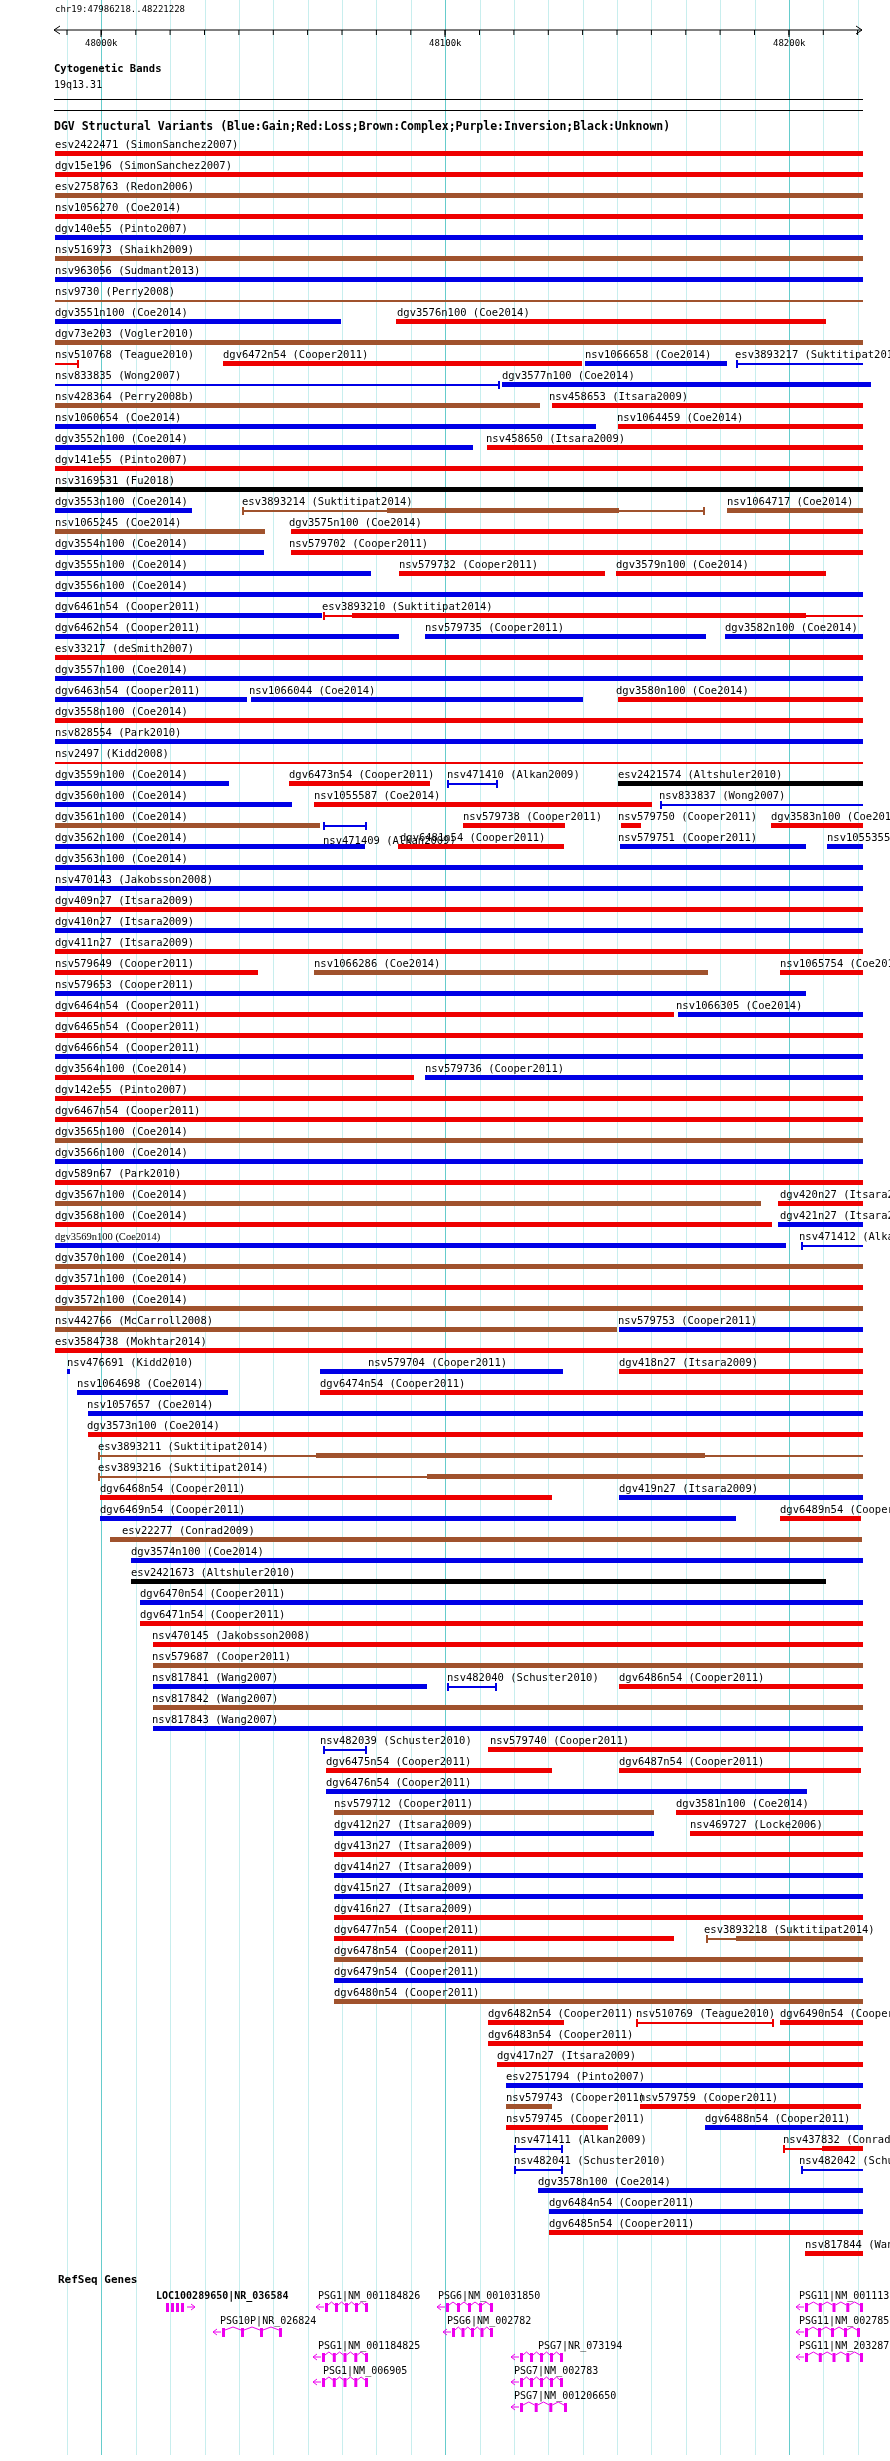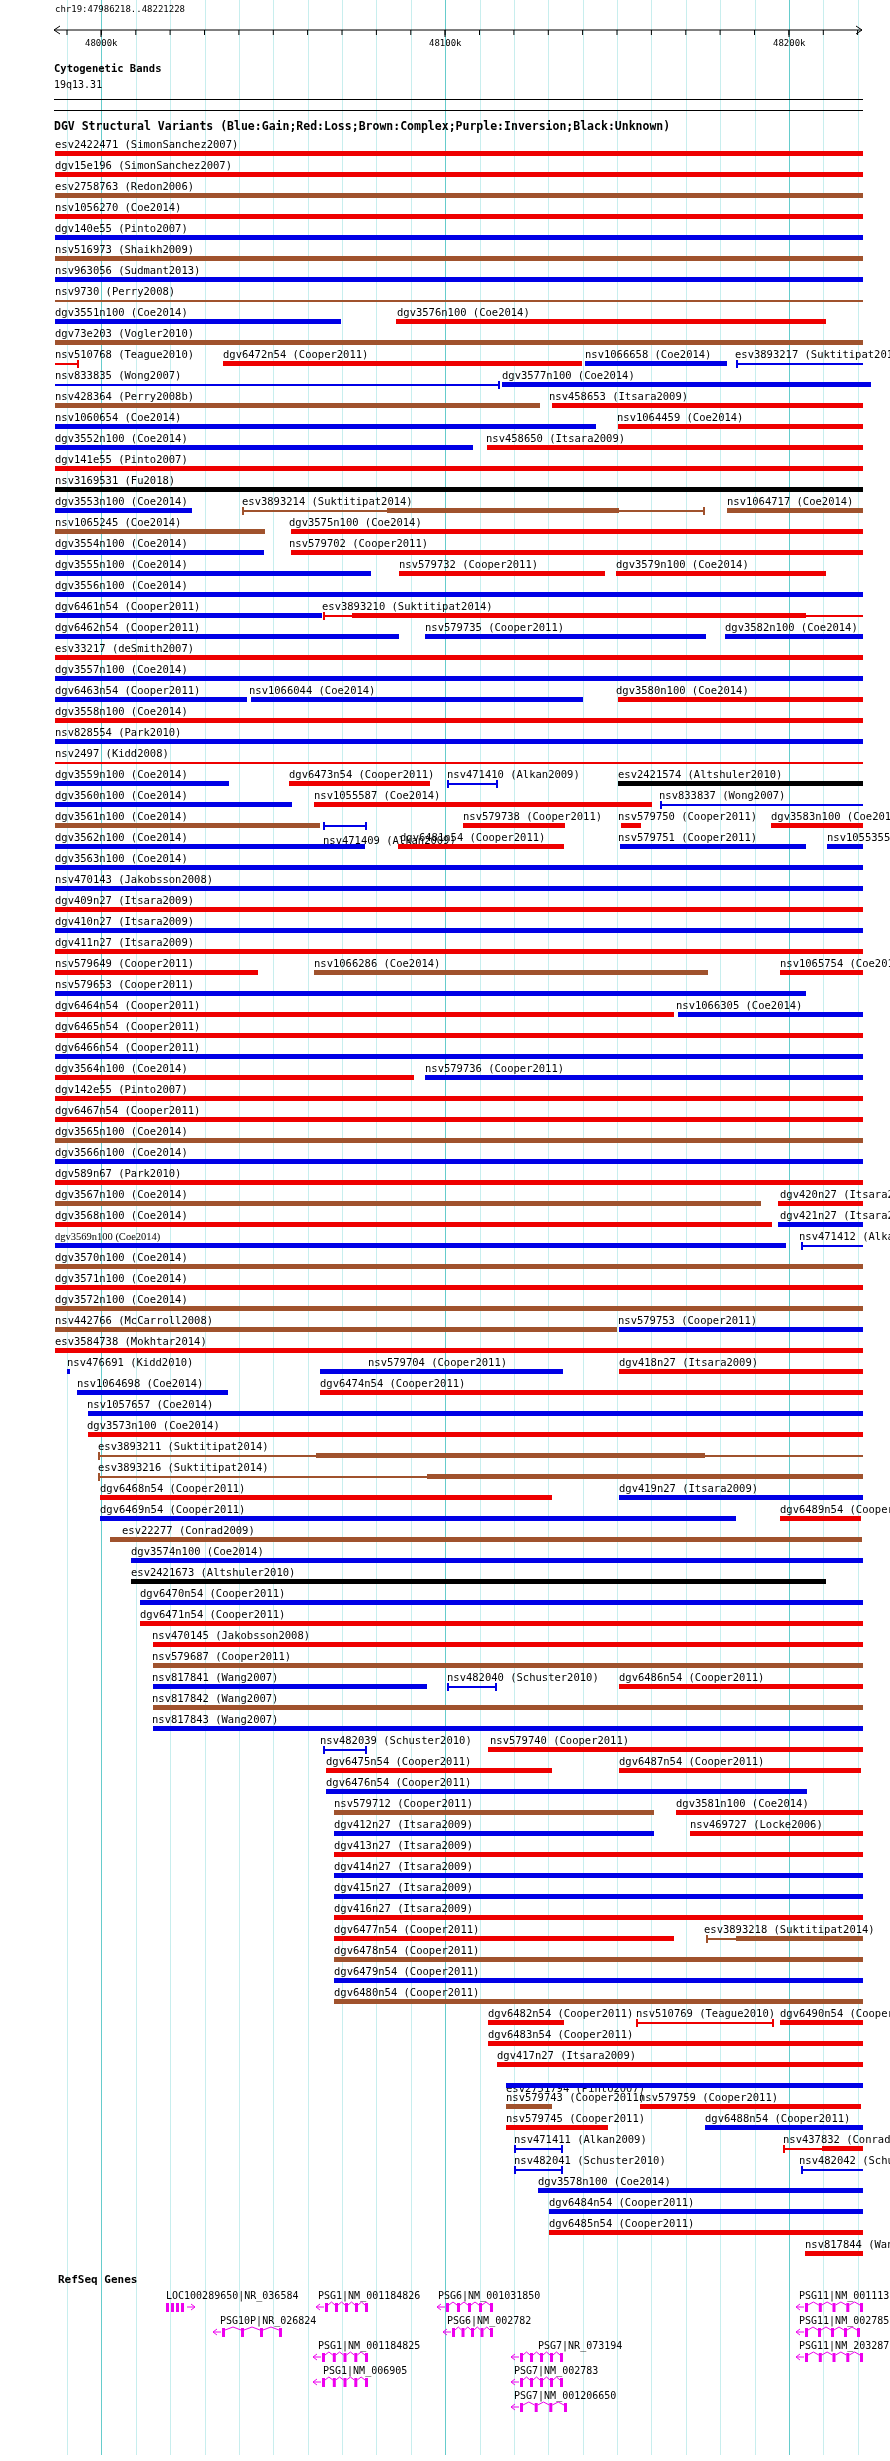--- a/index.html
+++ b/index.html
@@ -376,21 +376,21 @@
       <div class="lbl" style="left: 636px; top: 2008px;">nsv510769 (Teague2010)</div>
       <div class="vline" style="left: 636px; top: 2022px; width: 136px; background: rgb(238, 0, 0);"></div>
       <div class="vtick" style="left: 636px; top: 2019px; background: rgb(238, 0, 0);"></div>
       <div class="vtick" style="left: 772px; top: 2019px; background: rgb(238, 0, 0);"></div>
       <div class="lbl" style="left: 780px; top: 2008px;">dgv6490n54 (Cooper2011)</div>
       <div class="bar" style="left: 780px; top: 2020px; width: 83px; background: rgb(238, 0, 0);"></div>
       <div class="lbl" style="left: 488px; top: 2029px;">dgv6483n54 (Cooper2011)</div>
       <div class="bar" style="left: 488px; top: 2041px; width: 375px; background: rgb(238, 0, 0);"></div>
       <div class="lbl" style="left: 497px; top: 2050px;">dgv417n27 (Itsara2009)</div>
       <div class="bar" style="left: 497px; top: 2062px; width: 366px; background: rgb(238, 0, 0);"></div>
-      <div class="lbl" style="left: 506px; top: 2071px; margin-top: 12px;">esv2751794 (Pinto2007)</div>
+      <div class="lbl" style="left: 506px; top: 2071px;">esv2751794 (Pinto2007)</div>
       <div class="bar" style="left: 506px; top: 2083px; width: 357px; background: rgb(0, 0, 230);"></div>
       <div class="lbl" style="left: 506px; top: 2092px;">nsv579743 (Cooper2011)</div>
       <div class="bar" style="left: 506px; top: 2104px; width: 46px; background: rgb(160, 82, 45);"></div>
       <div class="lbl" style="left: 639px; top: 2092px;">nsv579759 (Cooper2011)</div>
       <div class="bar" style="left: 640px; top: 2104px; width: 221px; background: rgb(238, 0, 0);"></div>
       <div class="lbl" style="left: 506px; top: 2113px;">nsv579745 (Cooper2011)</div>
       <div class="bar" style="left: 506px; top: 2125px; width: 102px; background: rgb(238, 0, 0);"></div>
       <div class="lbl" style="left: 705px; top: 2113px;">dgv6488n54 (Cooper2011)</div>
       <div class="bar" style="left: 705px; top: 2125px; width: 158px; background: rgb(0, 0, 230);"></div>
       <div class="lbl" style="left: 514px; top: 2134px;">nsv471411 (Alkan2009)</div>
@@ -413,21 +413,21 @@
       <div class="lbl" style="left: 549px; top: 2197px;">dgv6484n54 (Cooper2011)</div>
       <div class="bar" style="left: 549px; top: 2209px; width: 314px; background: rgb(0, 0, 230);"></div>
       <div class="lbl" style="left: 549px; top: 2218px;">dgv6485n54 (Cooper2011)</div>
       <div class="bar" style="left: 549px; top: 2230px; width: 314px; background: rgb(238, 0, 0);"></div>
       <div class="lbl" style="left: 805px; top: 2239px;">nsv817844 (Wang2007)</div>
       <div class="bar" style="left: 805px; top: 2251px; width: 58px; background: rgb(238, 0, 0);"></div>
     </div>
 
   <div class="abs title" style="left:58px;top:2274px;font-size:11px;">RefSeq Genes</div>
   <div id="genes-layer">
-      <div class="genelbl" style="left: 166px; top: 2290px;">LOC100289650|NR_036584</div>
+      <div class="genelbl" style="left: 156px; top: 2290px; font-weight: bold;">LOC100289650|NR_036584</div>
       <svg width="30" height="13" style="position:absolute;left:166px;top:2301px;overflow:visible;">
         <rect x="0.0" y="2" width="3" height="9" fill="#ee00ee"></rect>
         <rect x="5.0" y="2" width="3" height="9" fill="#ee00ee"></rect>
         <rect x="10.0" y="2" width="3" height="9" fill="#ee00ee"></rect>
         <rect x="15.0" y="2" width="3" height="9" fill="#ee00ee"></rect>
         <path d="M 21 6 L 29 6 M 29 6 l -4 -3 M 29 6 l -4 3" stroke="#ee00ee" fill="none"></path>
       </svg>
       <div class="genelbl" style="left: 318px; top: 2290px;">PSG1|NM_001184826</div>
       <svg width="53" height="13" style="position:absolute;left:315px;top:2301px;overflow:visible;">
         <rect x="10.0" y="2" width="3" height="9" fill="#ee00ee"></rect>

